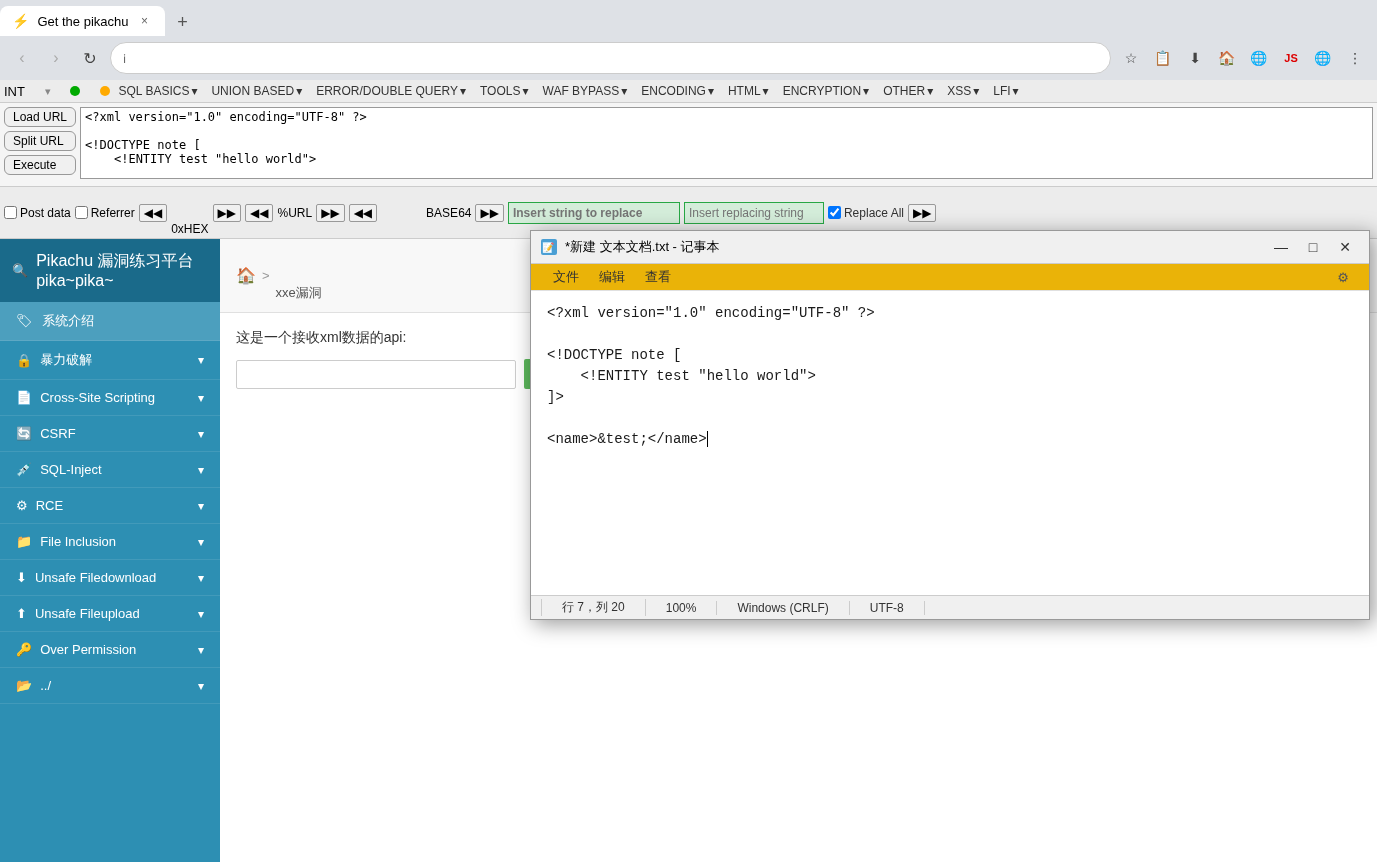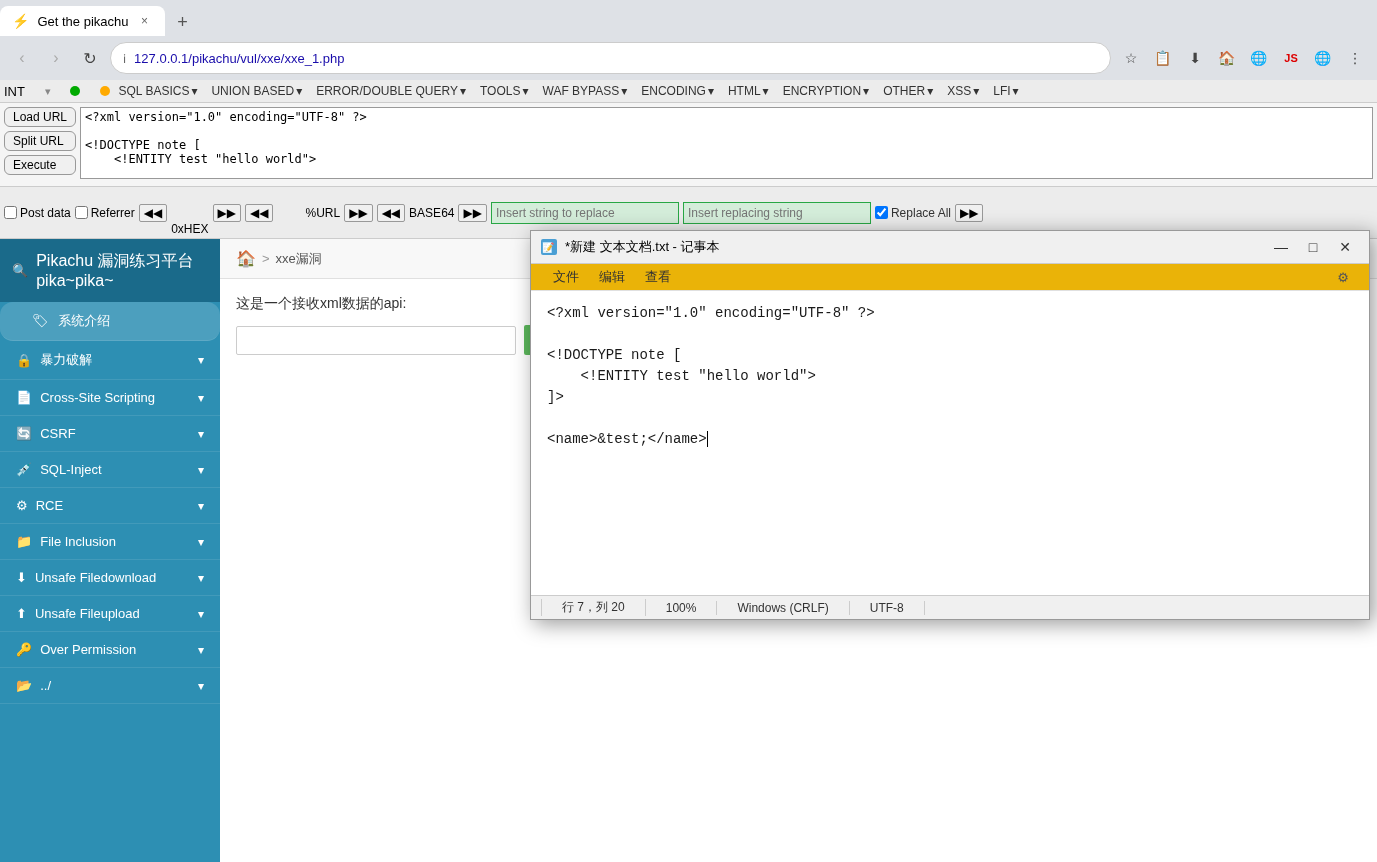--- a/index.html
+++ b/index.html
@@ -29,40 +29,40 @@
     .hackbar-top { display: flex; align-items: flex-start; gap: 4px; padding: 4px; }
     .hackbar-left { display: flex; flex-direction: column; gap: 4px; }
     .hackbar-btn { padding: 2px 8px; font-size: 12px; cursor: pointer; border: 1px solid #999; background: #f0f0f0; border-radius: 6px; white-space: nowrap; display: flex; align-items: center; gap: 4px; }
     .hackbar-url-area { flex: 1; }
     .hackbar-url-input { width: 100%; font-family: monospace; font-size: 12px; border: 1px solid #999; padding: 2px 4px; resize: none; height: 72px; background: #fff; }
     .hackbar-bottom { display: flex; align-items: center; padding: 2px 4px; gap: 4px; background: #ececec; border-top: 1px solid #ccc; flex-wrap: wrap; }
     .hackbar-checkbox { display: flex; align-items: center; gap: 3px; font-size: 12px; }
     .hackbar-encode-btn { display: flex; align-items: center; gap: 2px; font-size: 12px; border: 1px solid #999; background: #f0f0f0; padding: 1px 4px; cursor: pointer; border-radius: 2px; }
     .hackbar-input { font-size: 12px; border: 1px solid #999; padding: 1px 4px; background: #fff; height: 22px; }
     .hackbar-input.replace { background: #d4edda; border-color: #28a745; }
-    .hackbar-input.replacing { background: #d4edda; border-color: #28a745; width: 188px; }
+    .hackbar-input.replacing { background: #d4edda; border-color: #28a745; width: 140px; }
     .hackbar-replace-all { display: flex; align-items: center; gap: 3px; font-size: 12px; color: #007bff; }
 
     
     .page-body { display: flex; height: calc(862px - 36px - 44px - 75px - 32px); }
 
     
     .sidebar { width: 220px; background: #2d8fb3; color: #fff; overflow-y: auto; flex-shrink: 0; }
     .sidebar-logo { background: #1a6a8a; padding: 12px; display: flex; align-items: center; gap: 8px; }
     .sidebar-menu-item { padding: 10px 16px; cursor: pointer; display: flex; align-items: center; justify-content: space-between; border-bottom: 1px solid rgba(255,255,255,0.1); }
     .sidebar-menu-item .label { display: flex; align-items: center; gap: 8px; }
     .sidebar-menu-item .arrow { font-size: 12px; }
-    .sidebar-top-item { padding: 10px 32px; cursor: pointer; background: rgba(255,255,255,0.15); border-bottom: 1px solid rgba(255,255,255,0.1); border-radius: 13px; }
+    .sidebar-top-item { padding: 10px 16px; cursor: pointer; background: rgba(255,255,255,0.15); border-bottom: 1px solid rgba(255,255,255,0.1); }
 
     
     .main-content { flex: 1; background: #fff; overflow: hidden; }
     .breadcrumb { display: flex; align-items: center; gap: 6px; padding: 10px 16px; background: #f8f8f8; border-bottom: 1px solid #e0e0e0; }
     .breadcrumb-home { font-size: 16px; cursor: pointer; }
     .breadcrumb-sep { color: #999; }
-    .breadcrumb-item { color: #555; }
+    .breadcrumb-item { color: #555; margin-top: 35px; }
     .page-main { padding: 16px; }
     .page-desc { margin-bottom: 12px; color: #333; font-size: 14px; }
     .form-row { display: flex; align-items: center; gap: 8px; margin-top: 8px; }
     .form-input { border: 1px solid #ccc; padding: 6px 8px; font-size: 13px; width: 280px; border-radius: 2px; }
     .submit-btn { padding: 6px 16px; background: #5cb85c; color: #fff; border: none; border-radius: 2px; cursor: pointer; font-size: 13px; }
 
     
     .notepad-overlay { position: absolute; top: 230px; left: 530px; width: 840px; height: 390px; background: #fff; border: 1px solid #999; box-shadow: 4px 4px 20px rgba(0,0,0,0.4); z-index: 100; display: flex; flex-direction: column; }
     .notepad-titlebar { background: #f0f0f0; padding: 6px 10px; display: flex; align-items: center; justify-content: space-between; border-bottom: 1px solid #ccc; }
     .notepad-title { display: flex; align-items: center; gap: 8px; font-size: 13px; }
@@ -95,21 +95,20 @@
       <span class="tab-close">×</span>
     </div>
     <div class="tab-new">+</div>
   </div>
   <div class="address-bar-row">
     <div class="nav-btn disabled">‹</div>
     <div class="nav-btn disabled">›</div>
     <div class="nav-btn">↻</div>
     <div class="address-bar">
       <span style="color:#666;font-size:12px;">ℹ</span>
-      <span class="address-text">127.0.0.1/pikachu/vul/xxe/xxe_1.php</span>
     </div>
     <div class="toolbar-icons">
       <div class="toolbar-icon">☆</div>
       <div class="toolbar-icon">📋</div>
       <div class="toolbar-icon">⬇</div>
       <div class="toolbar-icon">🏠</div>
       <div class="toolbar-icon">🌐</div>
       <div class="toolbar-icon" style="font-size:11px;font-weight:bold;color:#d00;">JS</div>
       <div class="toolbar-icon">🌐</div>
       <div class="toolbar-icon">⋮</div>
@@ -156,26 +155,26 @@
       <span>Post data</span>
     </label>
     <label class="hackbar-checkbox">
       <input type="checkbox" style="">
       <span>Referrer</span>
     </label>
     <div class="hackbar-encode-btn">◀◀</div>
     <span style="font-size:12px;margin-top:33px;">0xHEX</span>
     <div class="hackbar-encode-btn">▶▶</div>
     <div class="hackbar-encode-btn">◀◀</div>
-    <span style="font-size:12px;margin-left:28px;">%URL</span>
+    <span style="font-size:12px;">%URL</span>
     <div class="hackbar-encode-btn">▶▶</div>
     <div class="hackbar-encode-btn">◀◀</div>
-    <span style="font-size:12px;">BASE64</span>
+    <span style="font-size:12px;margin-left:45px;">BASE64</span>
     <div class="hackbar-encode-btn">▶▶</div>
-    <input type="text" class="hackbar-input replace" style="width: 188px;" placeholder="Insert string to replace">
+    <input type="text" class="hackbar-input replace" style="width: 172px; font-weight: bold;" placeholder="Insert string to replace">
     <input type="text" class="hackbar-input replacing" placeholder="Insert replacing string" style="">
     <label class="hackbar-replace-all">
       <input type="checkbox" checked="" style="">
       <span style="font-size:12px;color:#333;">Replace All</span>
     </label>
     <div class="hackbar-encode-btn">▶▶</div>
   </div>
 </div>
 
 <div class="page-body">

